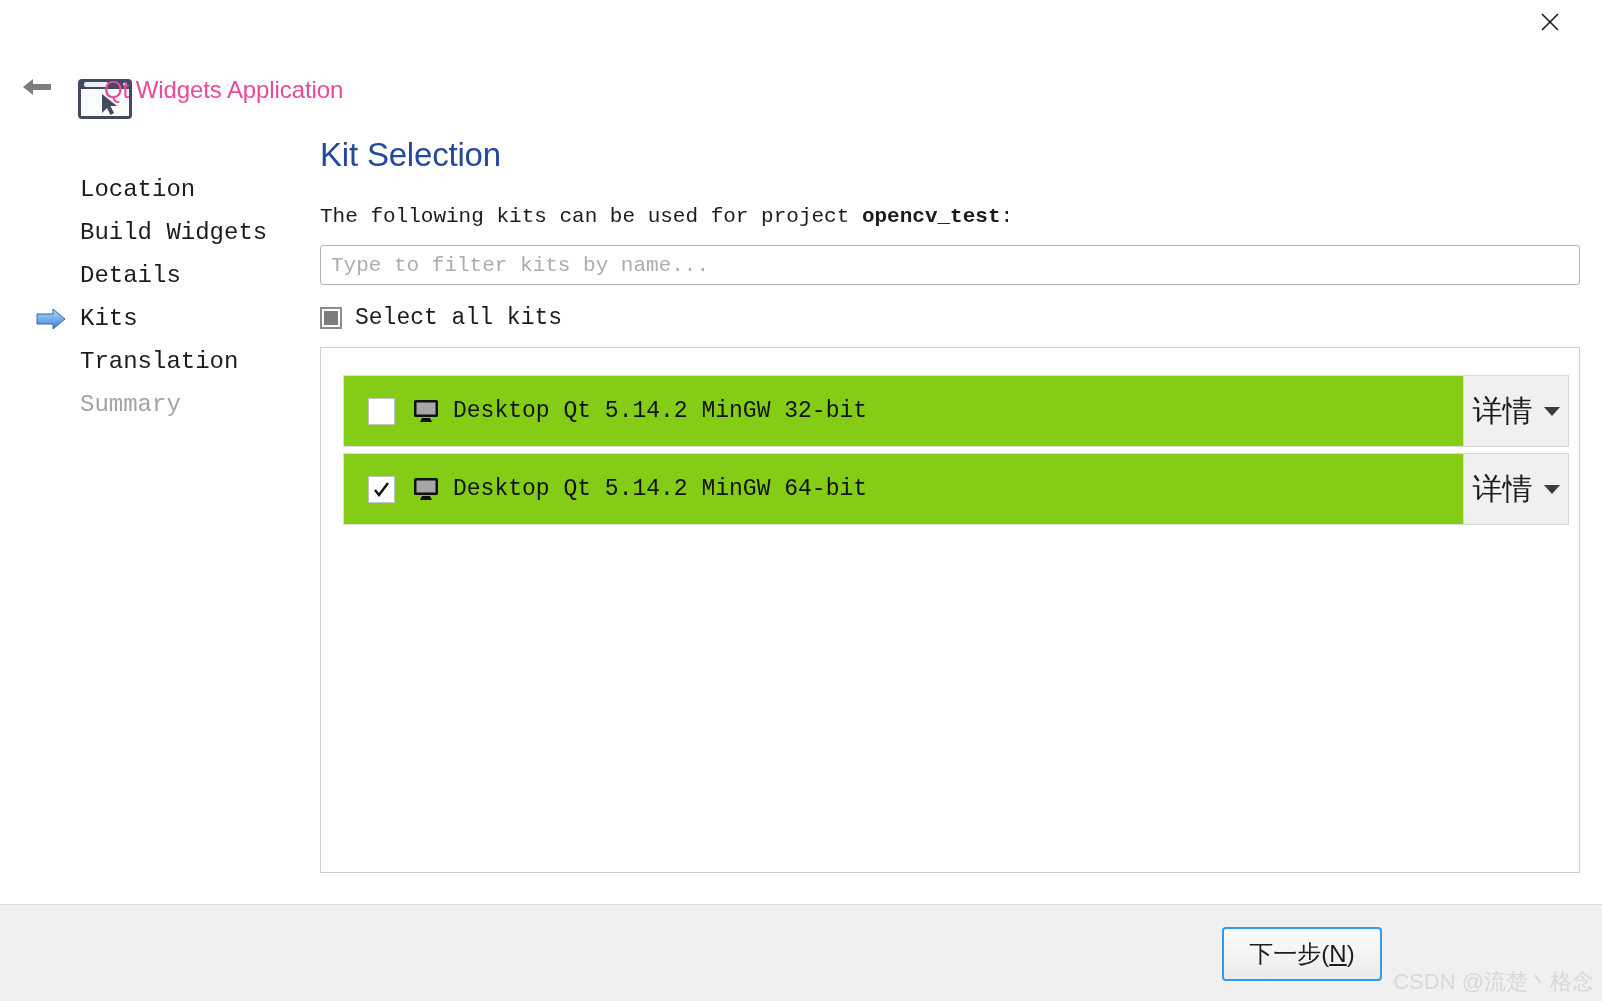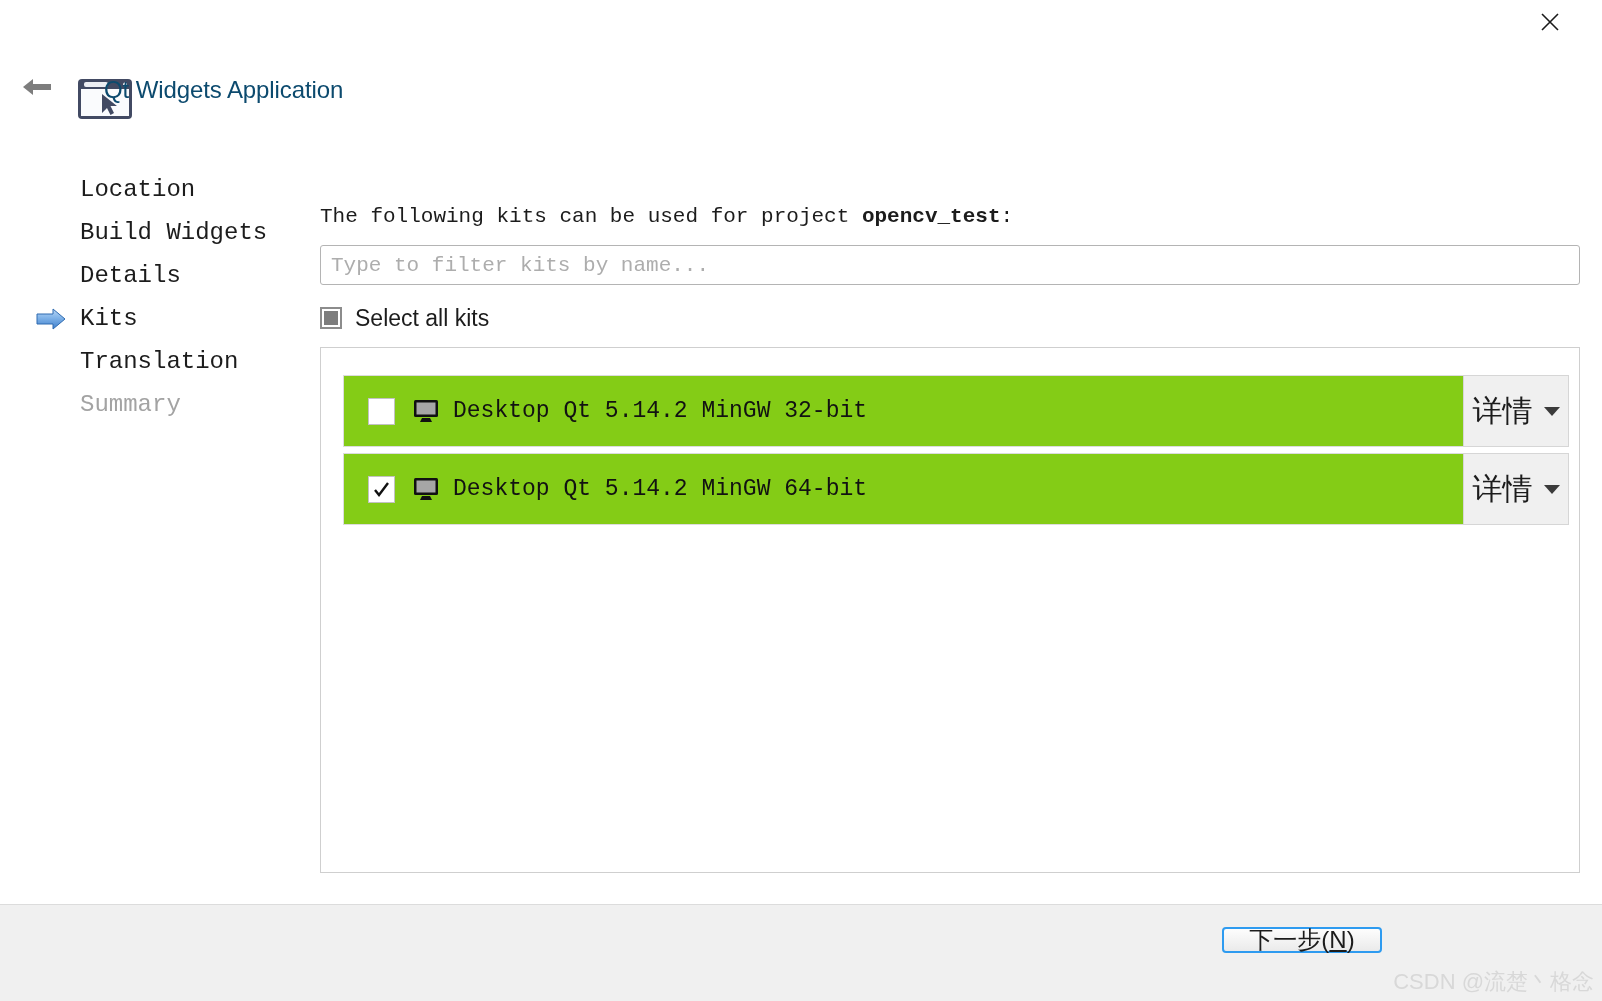--- a/index.html
+++ b/index.html
@@ -66,21 +66,21 @@
     top: 15px;
     width: 58px;
     height: 44px;
   }
   #wizard-title {
     position: absolute;
     left: 104px;
     top: 14px;
     font-family: "Liberation Sans", sans-serif;
     font-size: 24px;
-    color: #0c4a6e;
+    color: #ec4899;
     white-space: nowrap;
     letter-spacing: -0.1px;
   }
 
   
   #step-list {
     position: absolute;
     left: 0;
     top: 168px;
     width: 300px;
@@ -182,21 +182,21 @@
     flex: none;
   }
   #select-all-checkbox::after {
     content: "";
     position: absolute;
     inset: 2px;
     background: #7d7d7d;
   }
   #select-all-label {
     margin-left: 13px;
-    font-family: Liberation Sans, sans-serif;
+    font-family: Liberation Mono, monospace;
     font-size: 23px;
     color: #1c1c1c;
     white-space: nowrap;
   }
 
   
   #kit-list {
     position: absolute;
     left: 20px;
     top: 227px;
@@ -281,21 +281,21 @@
   #footer {
     position: absolute;
     left: 0; right: 0; bottom: 0;
     height: 96px;
     background: #f0f0f0;
     border-top: 1px solid #dcdcdc;
   }
   .footer-button {
     position: absolute;
     top: 22px;
-    height: 26px;
+    height: 54px;
     box-sizing: border-box;
     border-radius: 4px;
     display: flex;
     align-items: center;
     justify-content: center;
     font-family: "Liberation Sans", sans-serif;
     font-size: 24px;
     color: #1c1c1c;
     cursor: pointer;
     background: linear-gradient(#fdfdfd, #eaeaea);
@@ -397,20 +397,21 @@
 
     <div class="step-row dim">
 
       <span class="step-label">Summary</span>
     </div>
 
   </div>
 
   <div id="main-panel">
 
+    <div id="page-heading">Kit Selection</div>
 
     <div id="page-description">
       <span>The following kits can be used for project </span><span class="project-name">opencv_test</span><span>:</span>
     </div>
 
     <input id="kit-filter-input" type="text" placeholder="Type to filter kits by name..." style="">
 
     <div id="select-all-row">
       <span id="select-all-checkbox"></span>
       <span id="select-all-label">Select all kits</span>

